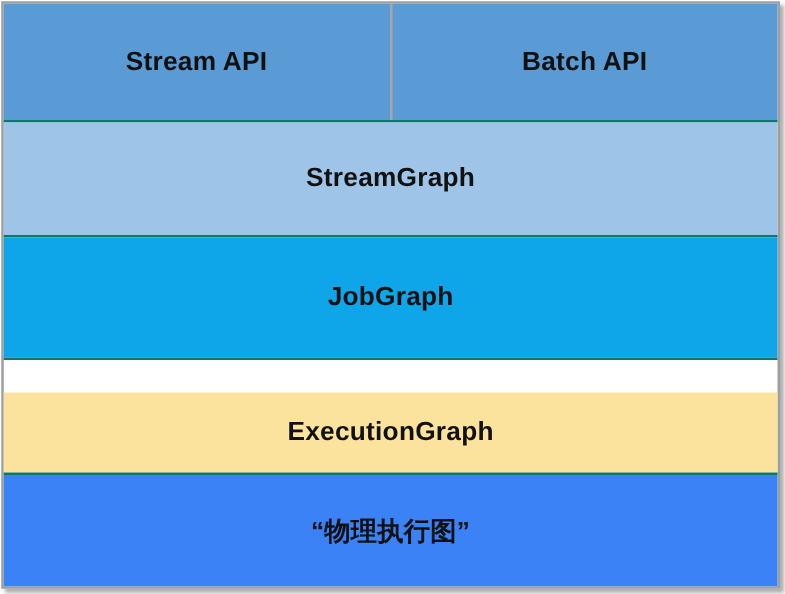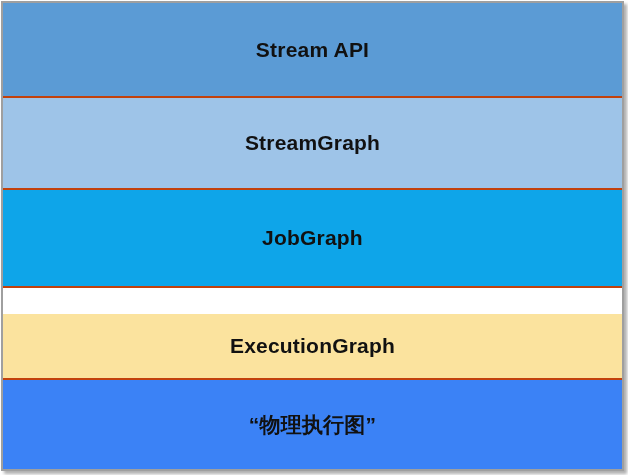--- a/index.html
+++ b/index.html
@@ -21,21 +21,21 @@
     box-shadow: 3px 3px 3px rgba(110,110,110,0.55);
     background: #ffffff;
     display: grid;
     grid-template-rows: 93px 92px 98px 92px auto;
   }
   .row {
     display: flex;
     align-items: stretch;
   }
   .row + .row {
-    border-top: 2px solid #c2410c;
+    border-top: 2px solid #0f766e;
   }
   .cell {
     flex: 1 1 0;
     display: flex;
     align-items: center;
     justify-content: center;
   }
   .cell + .cell {
     border-left: 2px solid #a6a6a6;
   }
@@ -54,20 +54,23 @@
 </style>
 </head>
 <body>
 
 <div class="frame">
 
   <div class="row row-api">
     <div class="cell">
       <span class="label">Stream API</span>
     </div>
+    <div class="cell">
+      <span class="label">Batch API</span>
+    </div>
   </div>
 
   <div class="row row-graph">
     <div class="cell">
       <span class="label">StreamGraph</span>
     </div>
   </div>
 
   <div class="row row-jobgraph">
     <div class="cell">

